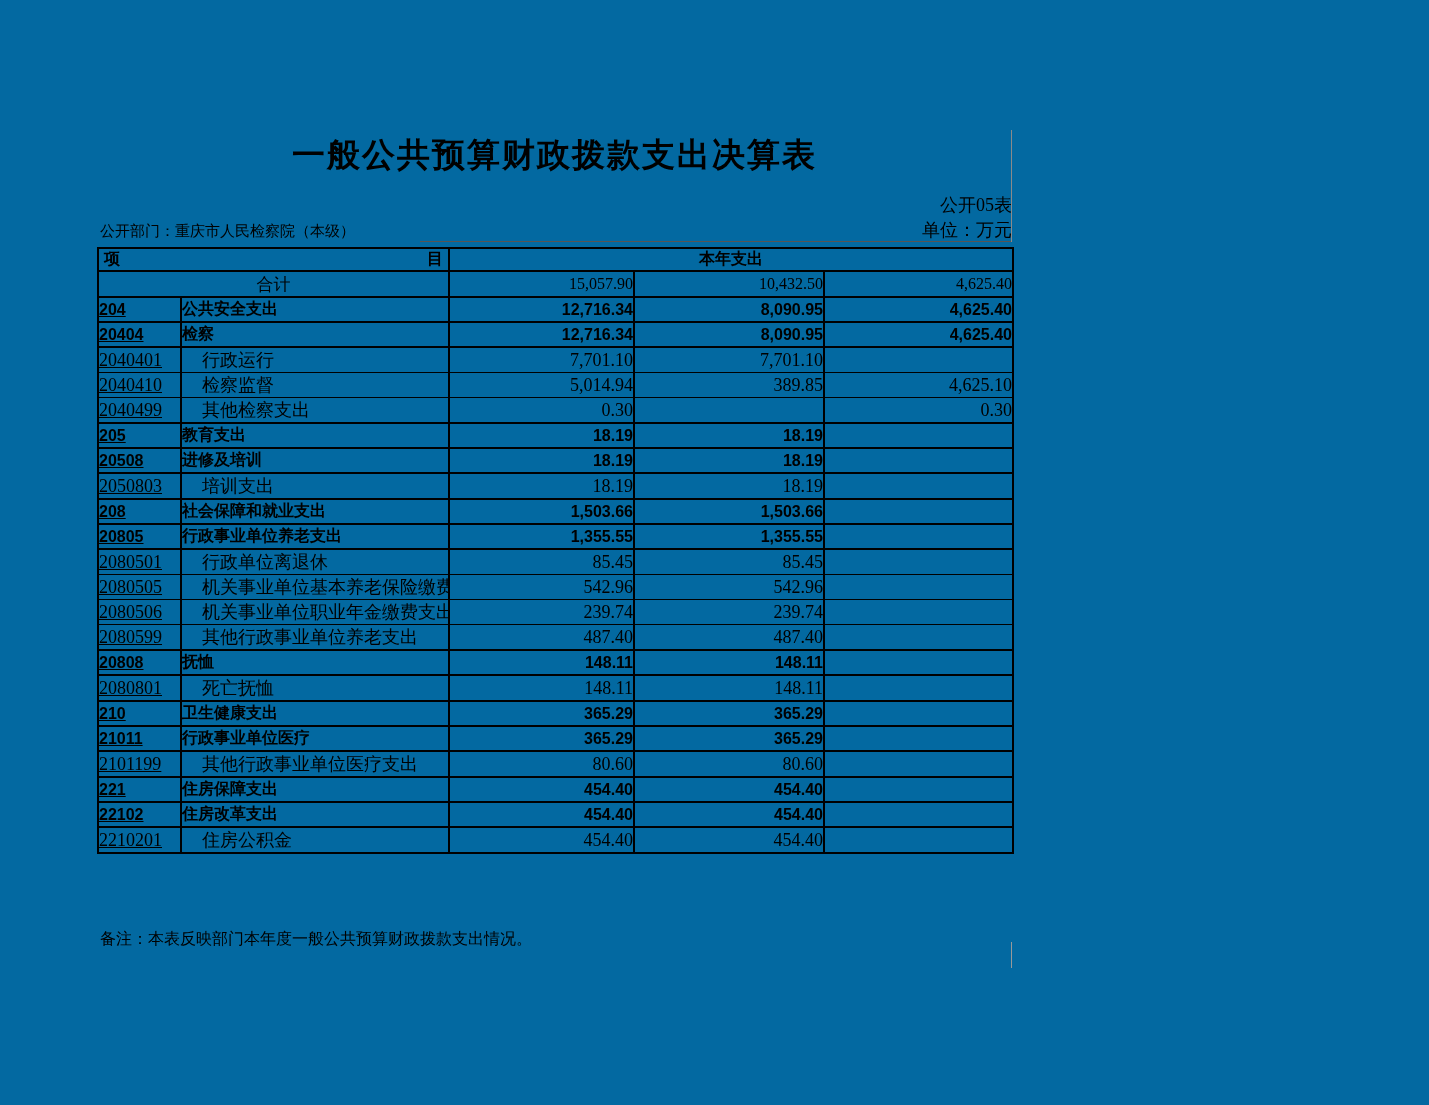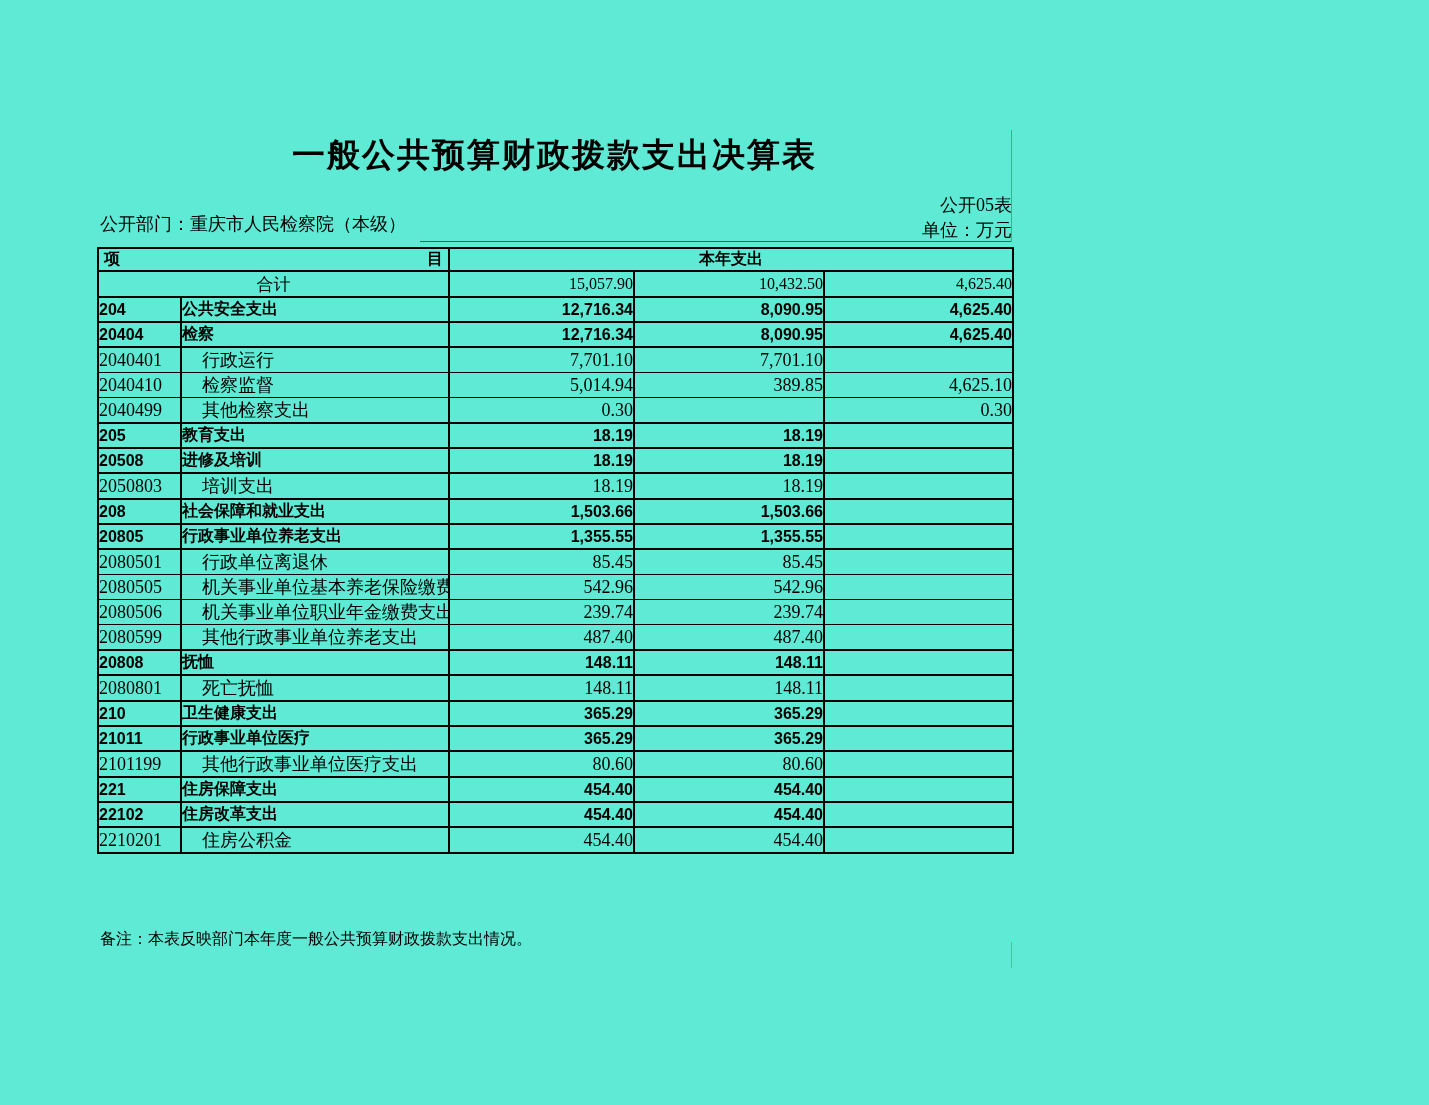--- a/index.html
+++ b/index.html
@@ -1,31 +1,31 @@
 <!DOCTYPE html>
 <html><head>
 <meta charset="utf-8">
 <style>
   * { margin:0; padding:0; box-sizing:border-box; }
   html,body { background:#e9e9e9; }
   .page {
-    position:relative; width:1429px; height:1105px; background:#5eead4;
+    position:relative; width:1429px; height:1105px; background:#0369a1;
     font-family:"Liberation Serif","DejaVu Serif",serif; color:#000;
     overflow:hidden; margin:0 auto;
   }
   .page-title {
     position:absolute; left:97px; top:133px; width:915px;
     text-align:center; font-family:"Liberation Sans","DejaVu Sans",sans-serif;
     font-weight:bold; font-size:33px; letter-spacing:2px;
   }
   .table-code {
     position:absolute; left:600px; top:193px; width:412px;
     text-align:right; font-size:18px;
   }
-  .dept-line { position:absolute; left:100px; top:212px; font-size:18px; }
+  .dept-line { position:absolute; left:100px; top:222px; font-size:15px; }
   .unit-line {
     position:absolute; left:600px; top:218px; width:412px;
     text-align:right; font-size:18px;
   }
   .info-underline {
     position:absolute; left:420px; top:241px; width:592px; height:0;
     border-top:1px solid #555;
   }
   .pagebreak-line { position:absolute; width:1px; background:#8a8a8a; }
   .pagebreak-top { left:1011px; top:130px; height:112px; }
@@ -55,21 +55,21 @@
   tr.total td.label { text-align:center; font-size:17px; }
   tr.r-bold td {
     height:25px; font-family:"Liberation Sans","DejaVu Sans",sans-serif;
     font-weight:bold; font-size:16px;
     border-top-width:2px; border-bottom-width:2px;
   }
   tr.r-detail td {
     height:22px; font-size:18px;
     border-top-width:1px; border-bottom-width:1px;
   }
-  td.code { text-align:left; padding-left:4px; }
+  td.code { text-align:left; padding-left:4px;text-decoration:underline; }
   td.item { text-align:left; padding-left:4px; }
   tr.r-detail td.item { padding-left:20px; }
   td.num { text-align:right; padding-right:4px; }
   td.condensed { font-size:12px; }
   .note {
     position:absolute; left:100px; top:929px; font-size:16px;
   }
 </style>
 </head>
 <body>

